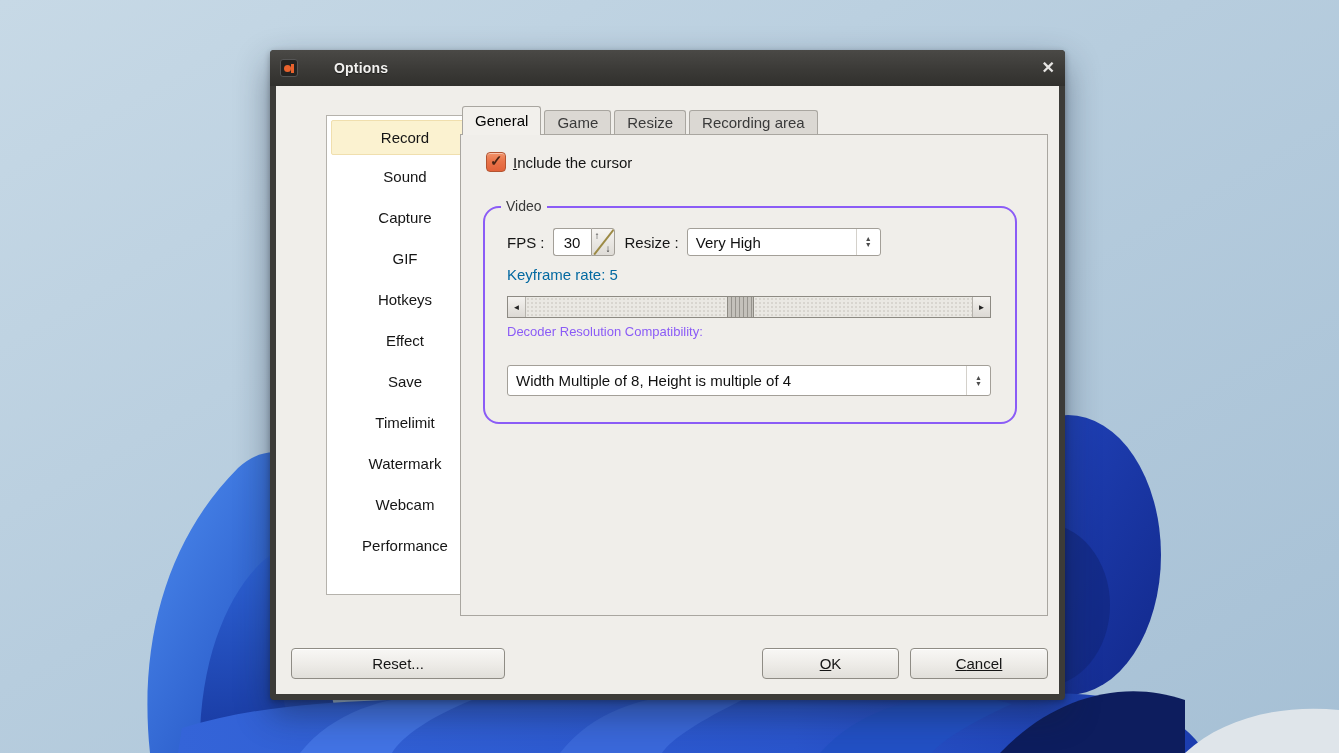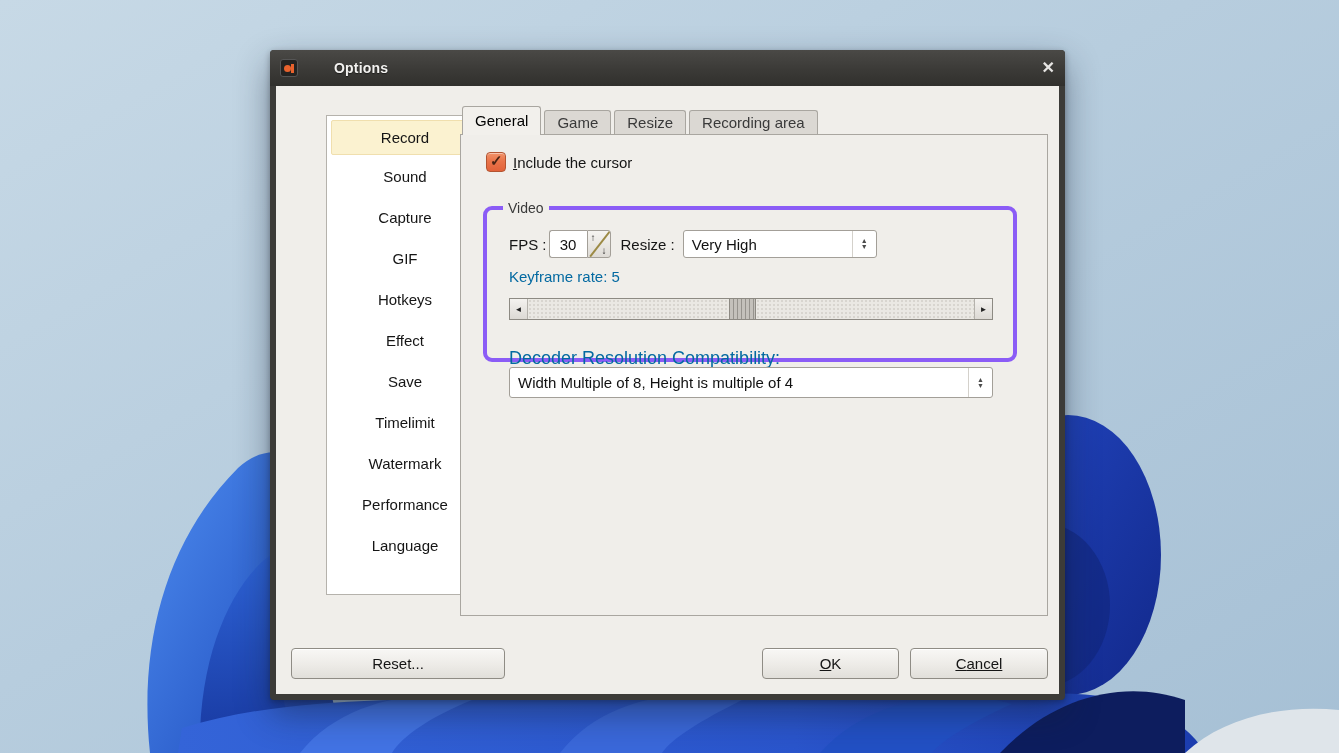--- a/index.html
+++ b/index.html
@@ -38,26 +38,26 @@
   
   .cursor-row { position:absolute; left:210px; top:66px; display:flex; align-items:center; cursor:pointer; }
   .checkbox { width:20px; height:20px; border-radius:4px; border:1px solid #b35431;
     background:linear-gradient(180deg,#f2936a 0%, #e9744a 45%, #e2623a 100%);
     box-shadow:inset 0 1px 0 rgba(255,255,255,.45); position:relative; margin-right:7px; }
   .checkbox .check { position:absolute; left:3px; top:-1px; font-size:15px; font-weight:bold; color:#4a2414; }
   .cursor-label { font-size:15px; color:#151515; }
   .u { text-decoration:underline; }
 
   
-  .groupbox { position:absolute; left:207px; top:120px; width:534px; height:156px; border:4px solid #8b5cf6; border-radius:9px; }
+  .groupbox { position:absolute; left:207px; top:120px; width:534px; height:218px; border:2px solid #8b5cf6; border-radius:16px; }
   .legend { position:absolute; left:16px; top:-10px; background:#f0eeea; padding:0 5px; font-size:14px; color:#3a3a3a; }
 
   .row-fps { position:absolute; left:22px; top:20px; height:28px; display:flex; align-items:center; }
   .lbl { font-size:15px; color:#151515; }
-  .spinfield { display:flex; margin-left:2px; margin-right:10px; height:28px; }
+  .spinfield { display:flex; margin-left:8px; margin-right:10px; height:28px; }
   .spinfield input { width:38px; height:28px; border:1px solid #a39f98; border-right:none; border-radius:3px 0 0 3px;
     text-align:center; font-size:15px; font-family:"Liberation Sans",sans-serif; background:#fff; color:#111; outline:none; }
   .spinbtn { width:24px; height:28px; border:1px solid #a39f98; border-radius:0 3px 3px 0;
     background:linear-gradient(180deg,#f6f4f1,#dedbd6); position:relative; cursor:pointer; overflow:hidden; }
   .spinbtn .diag { position:absolute; left:-4px; top:12px; width:32px; height:2px; background:#9c8a45; transform:rotate(-52deg); }
   .spinbtn .up { position:absolute; left:3px; top:1px; font-size:10px; color:#222; }
   .spinbtn .dn { position:absolute; right:3px; bottom:1px; font-size:10px; color:#222; }
 
   .combo { display:flex; align-items:center; height:28px; background:#fff; border:1px solid #a39f98; border-radius:3px; margin-left:8px; cursor:pointer; }
   .combo .val { flex:1; font-size:15px; color:#111; padding:0 8px; white-space:nowrap; overflow:hidden; }
@@ -69,21 +69,21 @@
   .slider { position:absolute; left:22px; top:88px; width:484px; height:22px; border:1px solid #8d8a83; background:#eceae5; display:flex; }
   .sl-arrow { width:18px; height:100%; background:linear-gradient(180deg,#f4f2ef,#dcd9d4); border-right:1px solid #b5b2ac;
     font-size:8px; color:#222; display:flex; align-items:center; justify-content:center; cursor:pointer; }
   .sl-arrow.right { border-right:none; border-left:1px solid #b5b2ac; }
   .sl-track { flex:1; position:relative; background-color:#eae8e3;
     background-image:radial-gradient(#d8d5cf 1px, transparent 1px); background-size:4px 4px; cursor:pointer; }
   .sl-thumb { position:absolute; top:0; width:27px; height:100%; border:1px solid #8d8a83; border-top:none; border-bottom:none;
     background:repeating-linear-gradient(90deg,#c4c1bb 0 3px,#96938d 3px 4px), linear-gradient(180deg,#c8c5bf,#aeaba5);
     cursor:grab; }
 
-  .decoder-label { position:absolute; left:22px; top:138px; font-size:18px; color:#0369a1; }
+  .decoder-label { position:absolute; left:22px; top:116px; font-size:13px; color:#8b5cf6; }
   .decoder-combo { position:absolute; left:22px; top:157px; width:484px; margin-left:0 !important; height:31px; }
 
   
   .btn { position:absolute; top:562px; height:31px; border:1px solid #8f8c85; border-radius:4px;
     background:linear-gradient(180deg,#f8f7f5 0%, #edebe7 55%, #e1dfda 100%);
     font-size:15px; color:#151515; display:flex; align-items:center; justify-content:center; cursor:pointer;
     box-shadow:inset 0 1px 0 #fff; }
   .btn-reset { left:15px; width:214px; }
   .btn-ok { left:486px; width:137px; }
   .btn-cancel { left:634px; width:138px;text-decoration:underline; }
@@ -146,22 +146,22 @@
       <div class="sidebar">
         <div class="side-item selected">Record</div>
         <div class="side-item">Sound</div>
         <div class="side-item">Capture</div>
         <div class="side-item">GIF</div>
         <div class="side-item">Hotkeys</div>
         <div class="side-item">Effect</div>
         <div class="side-item">Save</div>
         <div class="side-item">Timelimit</div>
         <div class="side-item">Watermark</div>
+        <div class="side-item">Webcam</div>
         <div class="side-item">Performance</div>
-        <div class="side-item">Language</div>
       </div>
 
       <div class="tabs">
         <div class="tab active">General</div>
         <div class="tab">Game</div>
         <div class="tab">Resize</div>
         <div class="tab">Recording area</div>
       </div>
 
       <div class="panel"></div>

